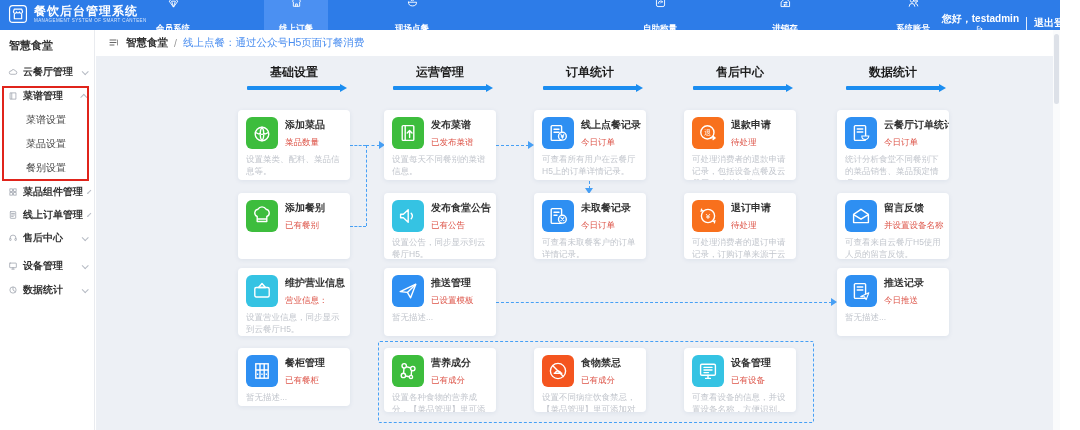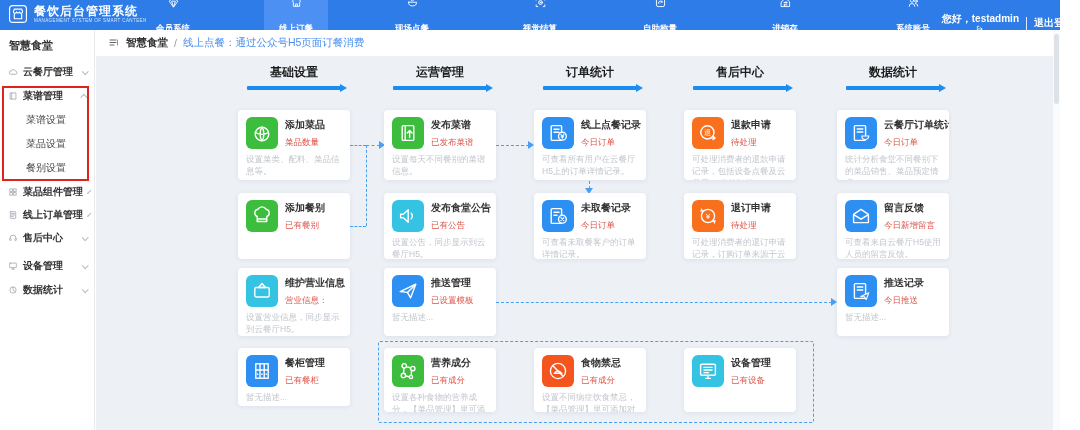--- a/index.html
+++ b/index.html
@@ -108,30 +108,20 @@
     </div>
     <div class="tnav" style="left:376px">
       <span>
           <svg width="13" height="13" viewBox="0 0 24 24" fill="none" stroke="#fff" stroke-width="1.7" stroke-linecap="round" stroke-linejoin="round">
             <path d="M4.5 11.5h15a7.5 6.8 0 0 1-15 0z"></path>
             <path d="M9.5 8.5L16 4M12.5 8.5l4.3-2.8"></path>
           </svg>
         </span>
       <span class="lbl">现场点餐</span>
     </div>
-    <div class="tnav" style="left:504px">
-      <span>
-          <svg width="13" height="13" viewBox="0 0 24 24" fill="none" stroke="#fff" stroke-width="1.7" stroke-linecap="round">
-            <path d="M4 7.5v-3h3M17 4.5h3v3M20 16.5v3h-3M7 19.5H4v-3"></path>
-            <circle cx="12" cy="12" r="3.6"></circle>
-            <circle cx="12" cy="12" r="0.8" fill="#fff"></circle>
-          </svg>
-        </span>
-      <span class="lbl">视觉结算</span>
-    </div>
     <div class="tnav" style="left:624px">
       <span>
           <svg width="13" height="13" viewBox="0 0 24 24" fill="none" stroke="#fff" stroke-width="1.7" stroke-linecap="round" stroke-linejoin="round">
             <rect x="4.5" y="4.5" width="15" height="15" rx="3"></rect>
             <path d="M8 13.5a4.5 4.5 0 0 1 8.3-2.2"></path>
             <path d="M12.2 13l3-3.2"></path>
           </svg>
         </span>
       <span class="lbl">自助称量</span>
     </div>
@@ -527,20 +517,21 @@
               <rect x="4.6" y="5.2" width="14.8" height="11" rx="1.2"></rect>
               <path d="M8 8.4h8M8 11h8M8 13.6h4.5"></path>
               <path d="M9.6 19.4h4.8M12 16.2v3.2"></path>
             </svg>
           </span>
       <div class="card-txt">
             <div class="card-title">设备管理</div>
             <div class="card-status">已有设备</div>
           </div>
         </div>
+      <div class="card-desc">可查看设备的信息，并设置设备名称，方便识别。</div>
     </div>
 
     <div class="card" style="left:741px;top:54px;height:70px">
       <div class="card-head">
           <span class="card-icon bg-blue">
             <svg width="24" height="24" viewBox="0 0 24 24" fill="none" stroke="#fff" stroke-width="1.4" stroke-linecap="round">
               <rect x="5.4" y="4.6" width="11.2" height="14.8" rx="1"></rect>
               <path d="M8.2 8h5.6M8.2 11h5.6"></path>
               <path d="M12.8 15a3.5 3.5 0 0 0 7 0z" fill="#2e8ff2" stroke-width="1.1"></path>
             </svg>
@@ -555,21 +546,21 @@
     <div class="card" style="left:741px;top:137px;height:66px">
       <div class="card-head">
           <span class="card-icon bg-blue">
             <svg width="24" height="24" viewBox="0 0 24 24" fill="none" stroke="#fff" stroke-width="1.4" stroke-linejoin="round">
               <path d="M4.6 10.4L12 5.4l7.4 5v8.2H4.6z"></path>
               <path d="M4.6 10.6L12 15.2l7.4-4.6"></path>
             </svg>
           </span>
       <div class="card-txt">
             <div class="card-title">留言反馈</div>
-            <div class="card-status">今日新增留言</div>
+            <div class="card-status">并设置设备名称</div>
           </div>
         </div>
       <div class="card-desc">可查看来自云餐厅H5使用人员的留言反馈。</div>
     </div>
     <div class="card" style="left:741px;top:212px;height:68px">
       <div class="card-head">
           <span class="card-icon bg-blue">
             <svg width="24" height="24" viewBox="0 0 24 24" fill="none" stroke="#fff" stroke-width="1.4" stroke-linecap="round">
               <rect x="5.4" y="4.6" width="11.2" height="14.8" rx="1"></rect>
               <path d="M8.2 8h5.6M8.2 11h5.6"></path>

